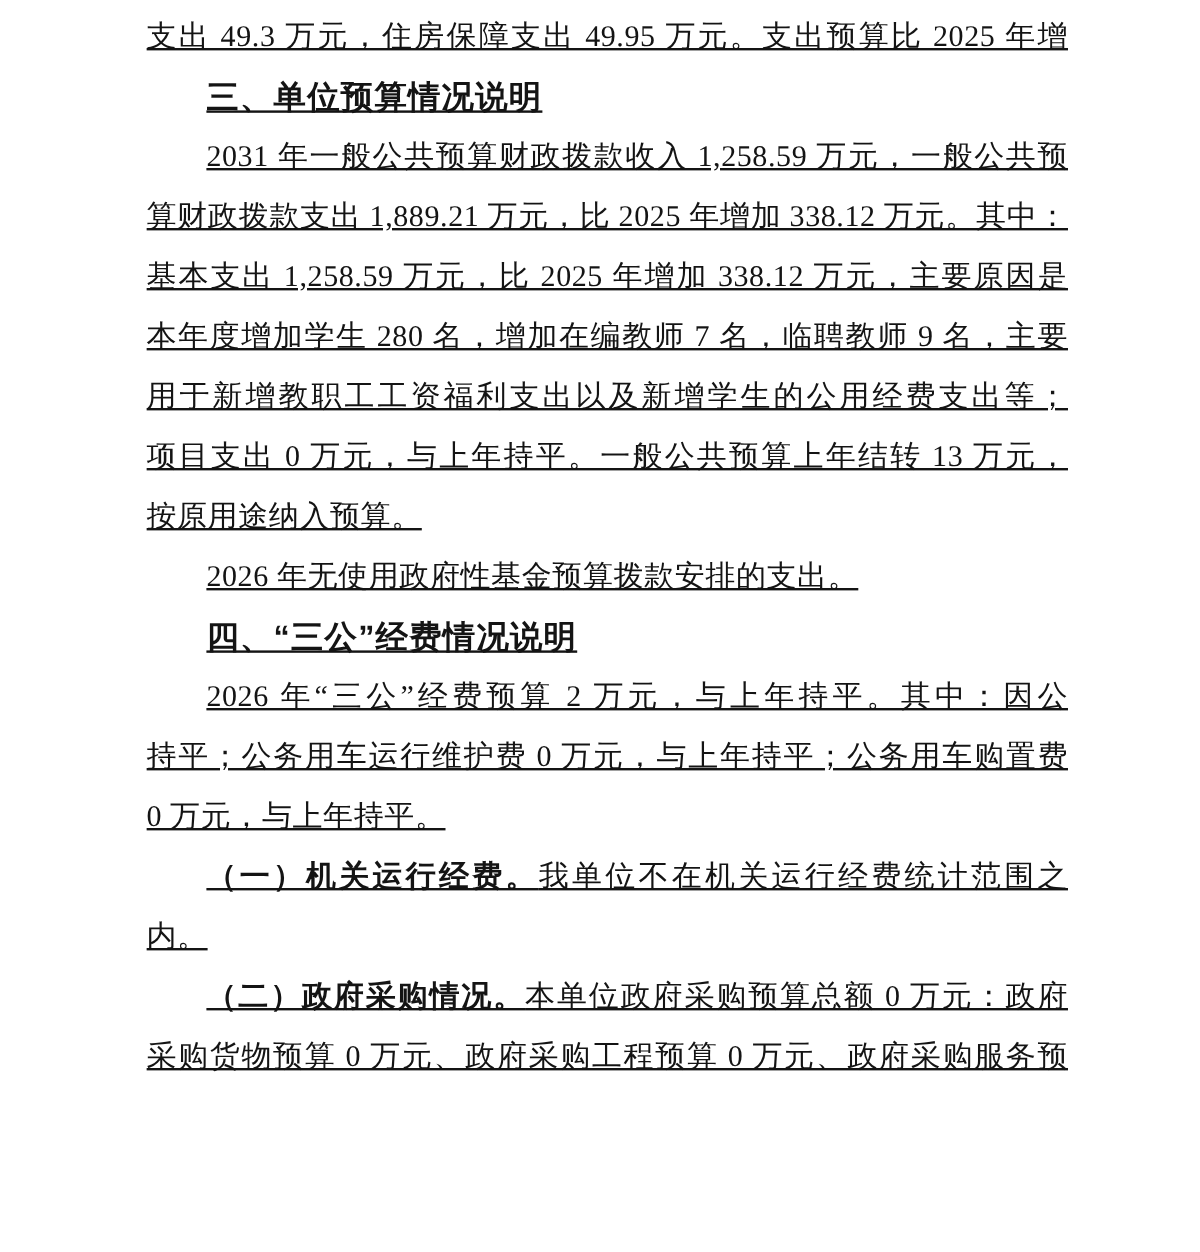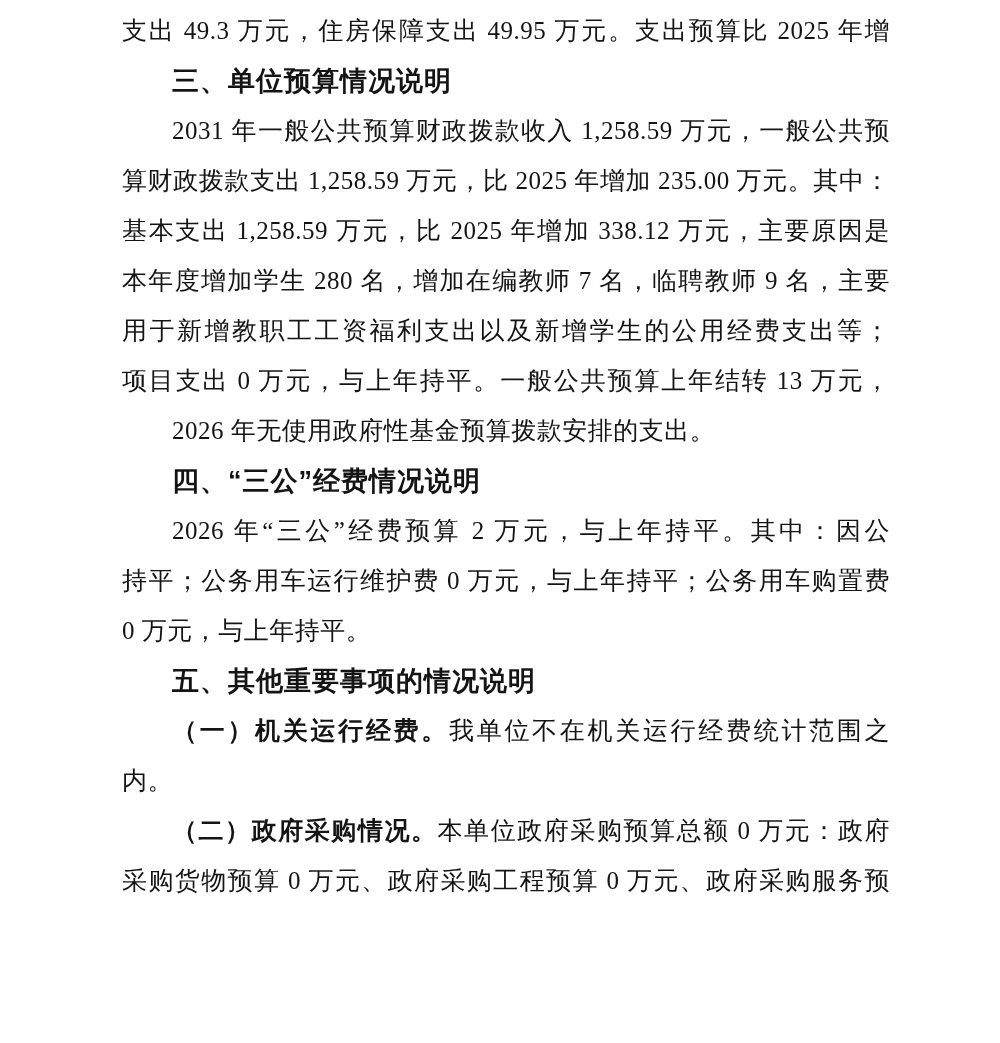--- a/index.html
+++ b/index.html
@@ -21,20 +21,21 @@
     top: 6px;
     width: 768px;
   }
   .line {
     font-size: 25px;
     line-height: 50px;
     height: 50px;
     overflow: hidden;
     letter-spacing: 0.5px;
     white-space: normal;
+    text-decoration: underline;
   }
   
   .fill {
     text-align: justify;
     text-align-last: justify;
   }
   
   .indent {
     padding-left: 50px;
   }
@@ -51,34 +52,34 @@
 </head>
 <body>
 
 <div class="page">
 
   <div class="line fill">支出 49.3 万元，住房保障支出 49.95 万元。支出预算比 2025 年增</div>
 
   <div class="line heading indent">三、单位预算情况说明</div>
 
   <div class="line fill indent">2031 年一般公共预算财政拨款收入 1,258.59 万元，一般公共预</div>
-  <div class="line fill">算财政拨款支出 1,258.59 万元，比 2025 年增加 235.00 万元。其中：</div>
+  <div class="line fill">算财政拨款支出 1,889.21 万元，比 2025 年增加 338.12 万元。其中：</div>
   <div class="line fill">基本支出 1,258.59 万元，比 2025 年增加 338.12 万元，主要原因是</div>
   <div class="line fill">本年度增加学生 280 名，增加在编教师 7 名，临聘教师 9 名，主要</div>
   <div class="line fill">用于新增教职工工资福利支出以及新增学生的公用经费支出等；</div>
   <div class="line fill">项目支出 0 万元，与上年持平。一般公共预算上年结转 13 万元，</div>
+  <div class="line">按原用途纳入预算。</div>
   <div class="line indent">2026 年无使用政府性基金预算拨款安排的支出。</div>
 
   <div class="line heading indent">四、“三公”经费情况说明</div>
 
   <div class="line fill indent">2026 年“三公”经费预算 2 万元，与上年持平。其中：因公</div>
   <div class="line fill">持平；公务用车运行维护费 0 万元，与上年持平；公务用车购置费</div>
   <div class="line">0 万元，与上年持平。</div>
 
-  <div class="line heading indent">五、其他重要事项的情况说明</div>
 
   <div class="line fill indent">
     <span class="lead">（一）机关运行经费。</span><span>我单位不在机关运行经费统计范围之</span>
   </div>
   <div class="line">内。</div>
 
   <div class="line fill indent">
     <span class="lead">（二）政府采购情况。</span><span>本单位政府采购预算总额 0 万元：政府</span>
   </div>
   <div class="line fill">采购货物预算 0 万元、政府采购工程预算 0 万元、政府采购服务预</div>

